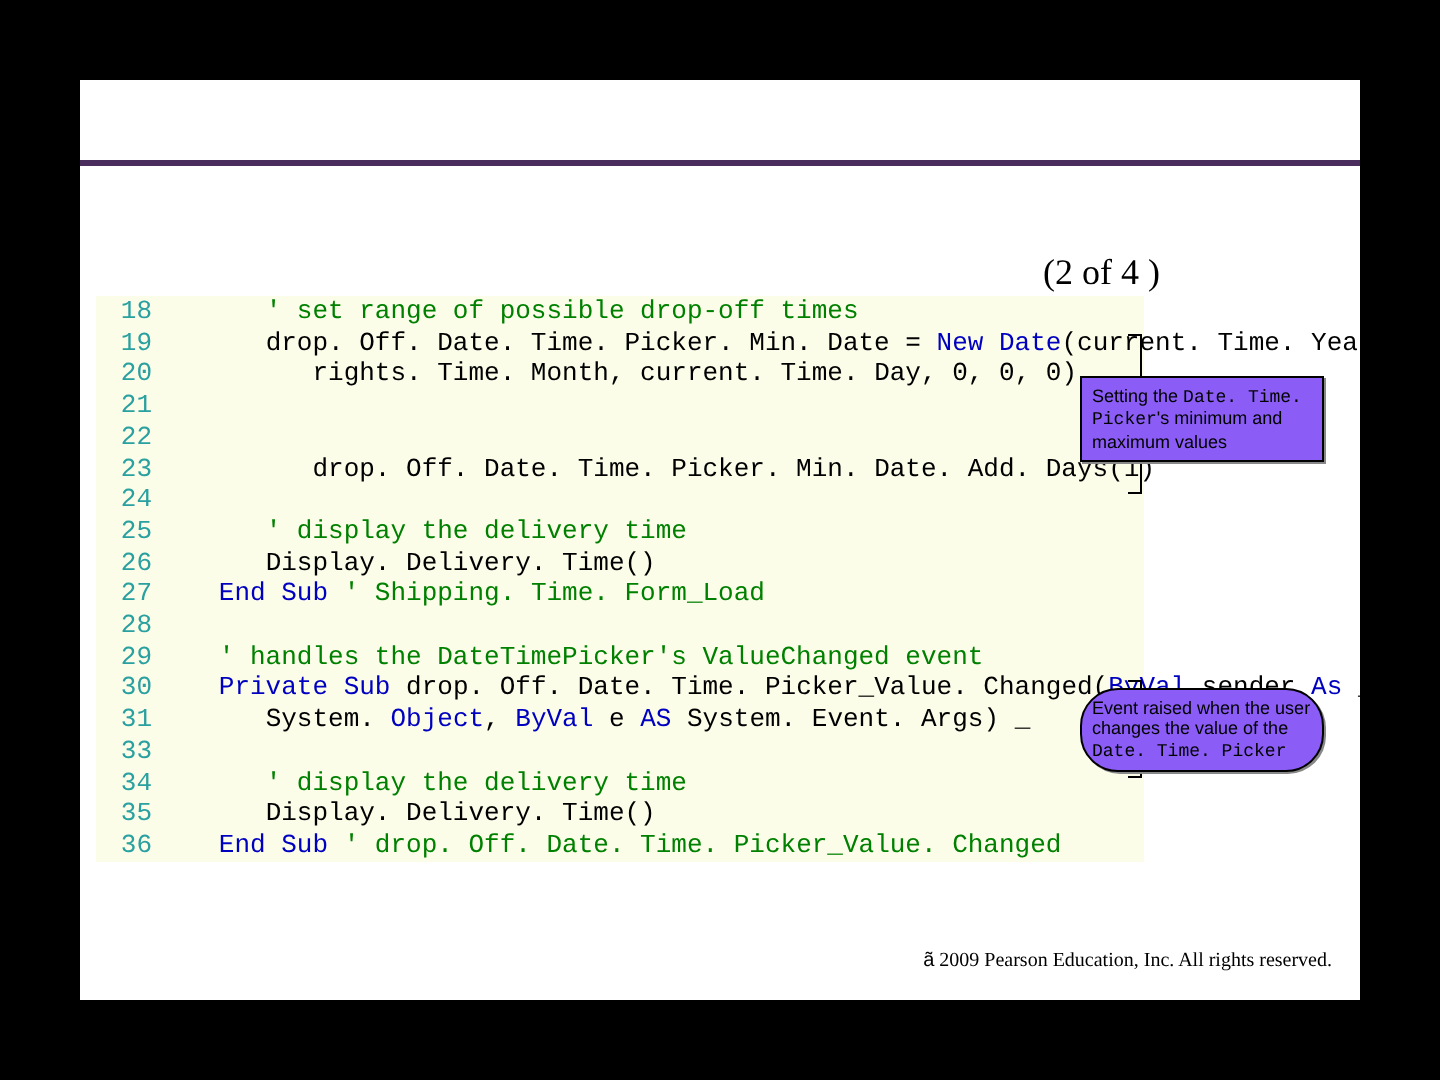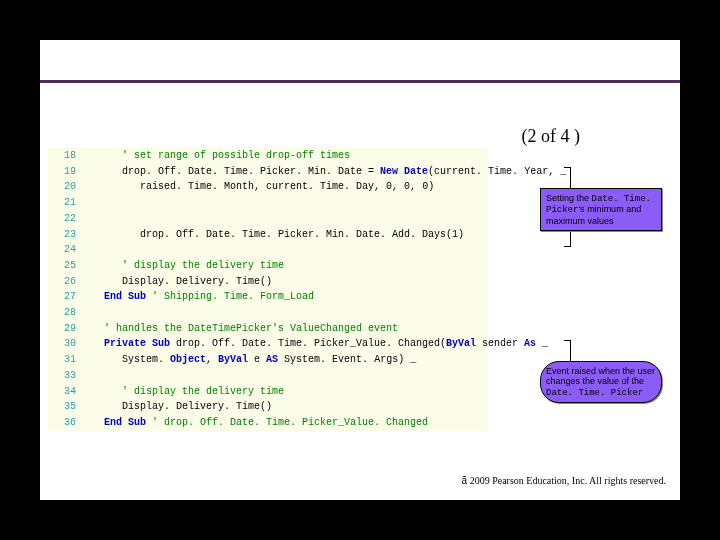--- a/index.html
+++ b/index.html
@@ -33,57 +33,57 @@
     top: 86px;
     right: 100px;
     font-size: 18px;
     color: #000;
     font-family: "Times New Roman", serif;
   }
   .code-area {
     position: absolute;
     top: 108px;
     left: 8px;
-    width: 440px;
+    width: 524px;
     background: #fbfde8;
     font-family: Consolas, "Courier New", monospace;
-    font-size: 10px;
+    font-size: 13px;
     line-height: 15.7px;
   }
   .code-line {
     display: flex;
     white-space: pre;
   }
   .ln {
     width: 28px;
     text-align: right;
     color: #2aa0a0;
     padding-right: 10px;
     flex-shrink: 0;
   }
   .txt { flex: 1; }
   .cmt { color: #008000; }
-  .kw  { color: #0000c0; font-weight: bold; }
+  .kw  { color: #0000c0; font-weight: normal; }
   .blk { color: #000; }
   .num { color: #000; }
   .annot {
     position: absolute;
     right: 18px;
     width: 110px;
     border: 1.5px solid #000;
     background: #8b5cf6;
     padding: 4px 5px;
     font-size: 9px;
     line-height: 1.15;
     color: #000;
     box-shadow: 1px 1px 0 #888;
   }
   .annot .mono { font-family: "Courier New", monospace; }
   #annot1 { top: 148px; }
-  #annot2 { top: 321px; border-radius: 19px; }
+  #annot2 { top: 304px; border-radius: 19px; }
   .bracket {
     position: absolute;
     border-right: 1px solid #000;
     border-top: 1px solid #000;
     border-bottom: 1px solid #000;
     width: 6px;
   }
   #br1 { top: 127px; height: 78px; left: 524px; }
   #br2 { top: 300px; height: 47px; left: 524px; }
   .arrow {
@@ -114,21 +114,21 @@
 </head>
 <body>
 
 <div class="slide">
   <div class="hr"></div>
   <div class="pager">(2 of 4 )</div>
 
   <div class="code-area" id="code-area">
       <div class="code-line"><span class="ln">18</span><span class="txt"><span>      </span><span class="cmt">' set range of possible drop-off times</span></span></div>
       <div class="code-line"><span class="ln">19</span><span class="txt"><span>      </span><span class="blk">drop. Off. Date. Time. Picker. Min. Date = </span><span class="kw">New</span><span class="blk"> </span><span class="kw">Date</span><span class="blk">(current. Time. Year, _</span></span></div>
-      <div class="code-line"><span class="ln">20</span><span class="txt"><span>         </span><span class="blk">raised. Time. Month, current. Time. Day, </span><span class="num">0</span><span class="blk">, </span><span class="num">0</span><span class="blk">, </span><span class="num">0</span><span class="blk">)</span></span></div>
+      <div class="code-line"><span class="ln">20</span><span class="txt"><span>         </span><span class="blk">rights. Time. Month, current. Time. Day, </span><span class="num">0</span><span class="blk">, </span><span class="num">0</span><span class="blk">, </span><span class="num">0</span><span class="blk">)</span></span></div>
       <div class="code-line"><span class="ln">21</span><span class="txt"><span></span></span></div>
       <div class="code-line"><span class="ln">22</span><span class="txt"><span>      </span></span></div>
       <div class="code-line"><span class="ln">23</span><span class="txt"><span>         </span><span class="blk">drop. Off. Date. Time. Picker. Min. Date. Add. Days(</span><span class="num">1</span><span class="blk">)</span></span></div>
       <div class="code-line"><span class="ln">24</span><span class="txt"><span></span></span></div>
       <div class="code-line"><span class="ln">25</span><span class="txt"><span>      </span><span class="cmt">' display the delivery time</span></span></div>
       <div class="code-line"><span class="ln">26</span><span class="txt"><span>      </span><span class="blk">Display. Delivery. Time()</span></span></div>
       <div class="code-line"><span class="ln">27</span><span class="txt"><span>   </span><span class="kw">End Sub</span><span class="blk"> </span><span class="cmt">' Shipping. Time. Form_Load</span></span></div>
       <div class="code-line"><span class="ln">28</span><span class="txt"><span></span></span></div>
       <div class="code-line"><span class="ln">29</span><span class="txt"><span>   </span><span class="cmt">' handles the DateTimePicker's ValueChanged event</span></span></div>
       <div class="code-line"><span class="ln">30</span><span class="txt"><span>   </span><span class="kw">Private Sub</span><span class="blk"> drop. Off. Date. Time. Picker_Value. Changed(</span><span class="kw">ByVal</span><span class="blk"> sender </span><span class="kw">As</span><span class="blk"> _</span></span></div>

